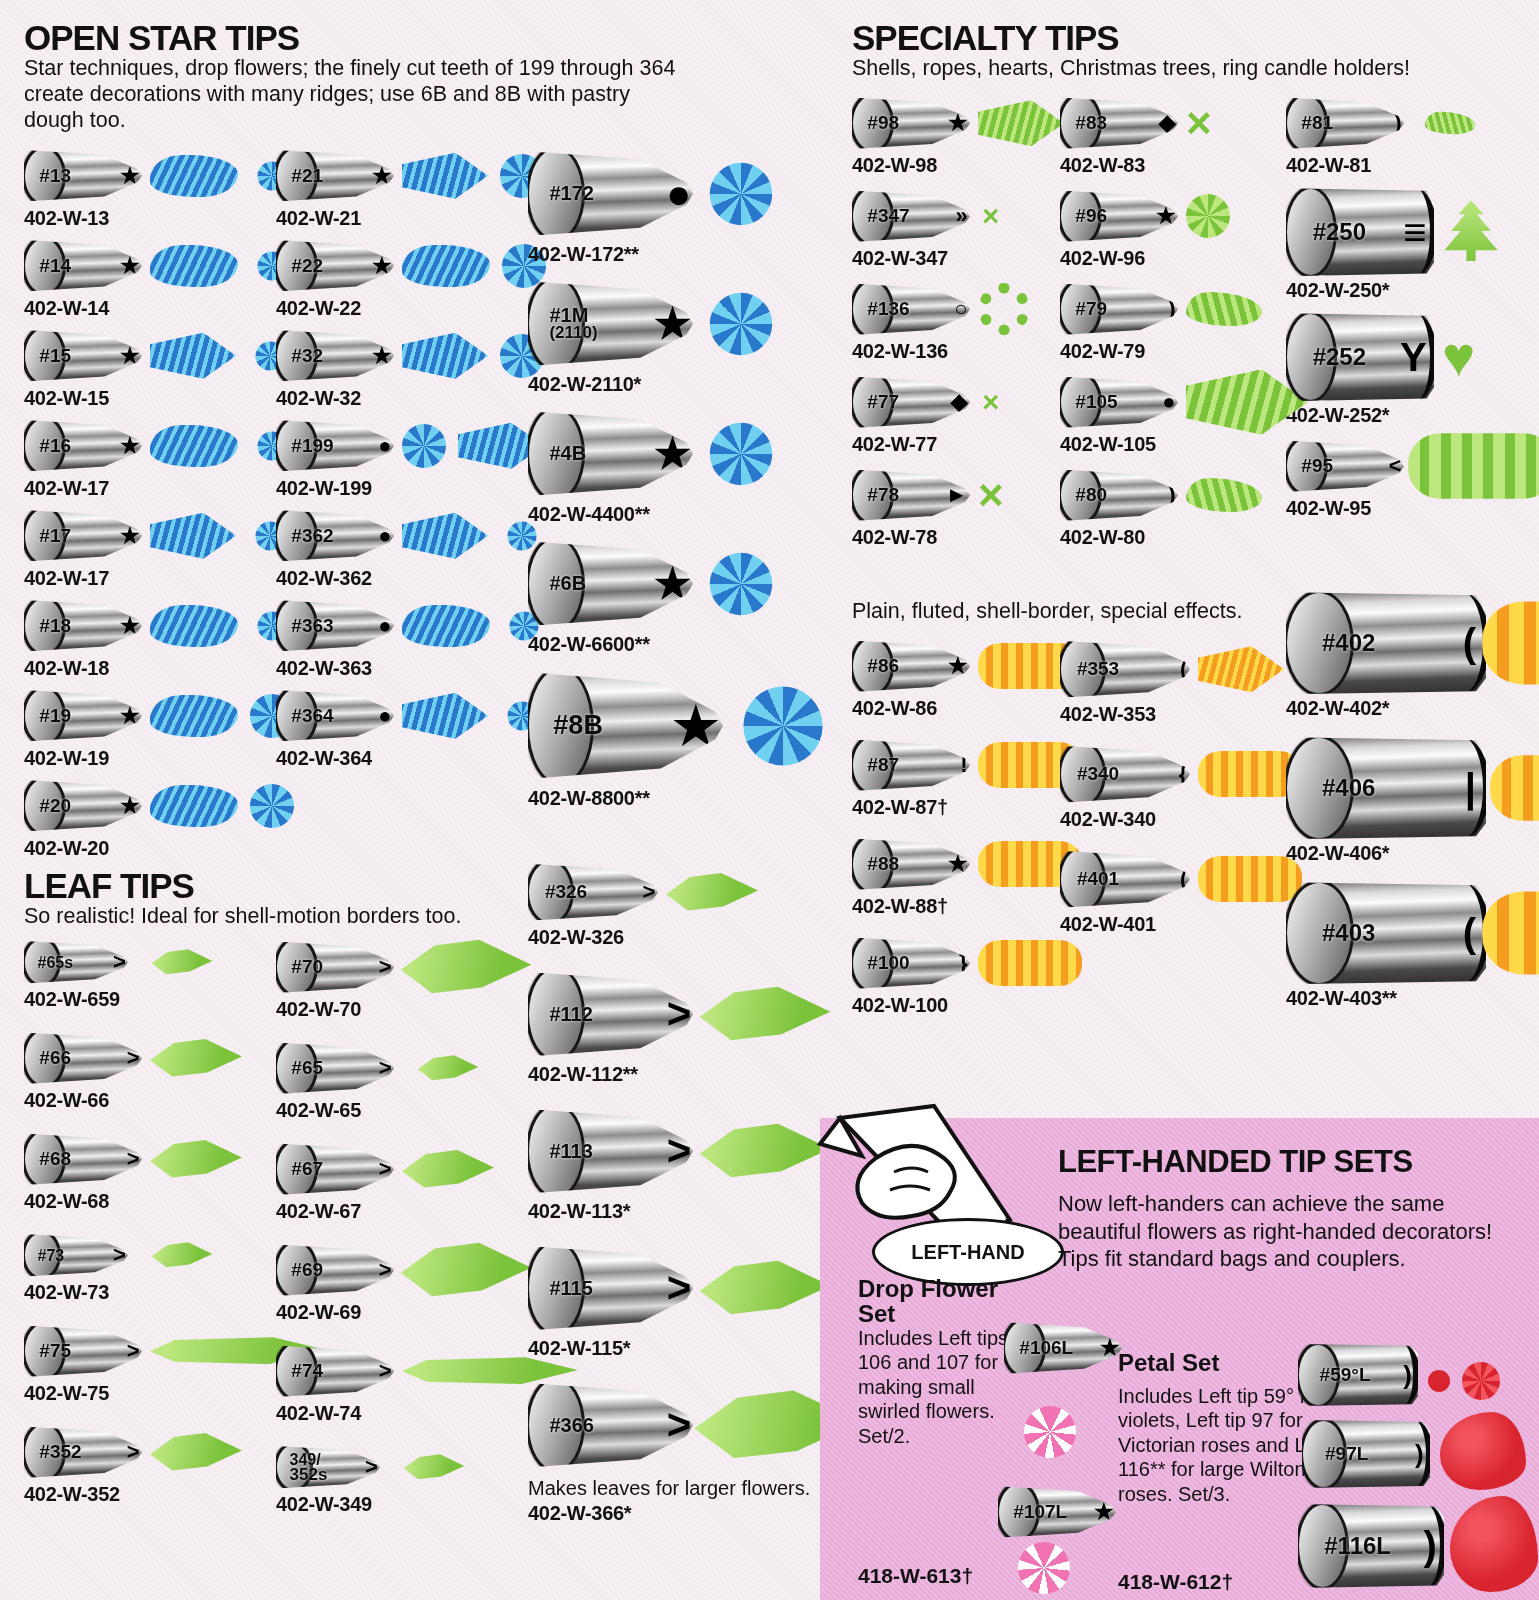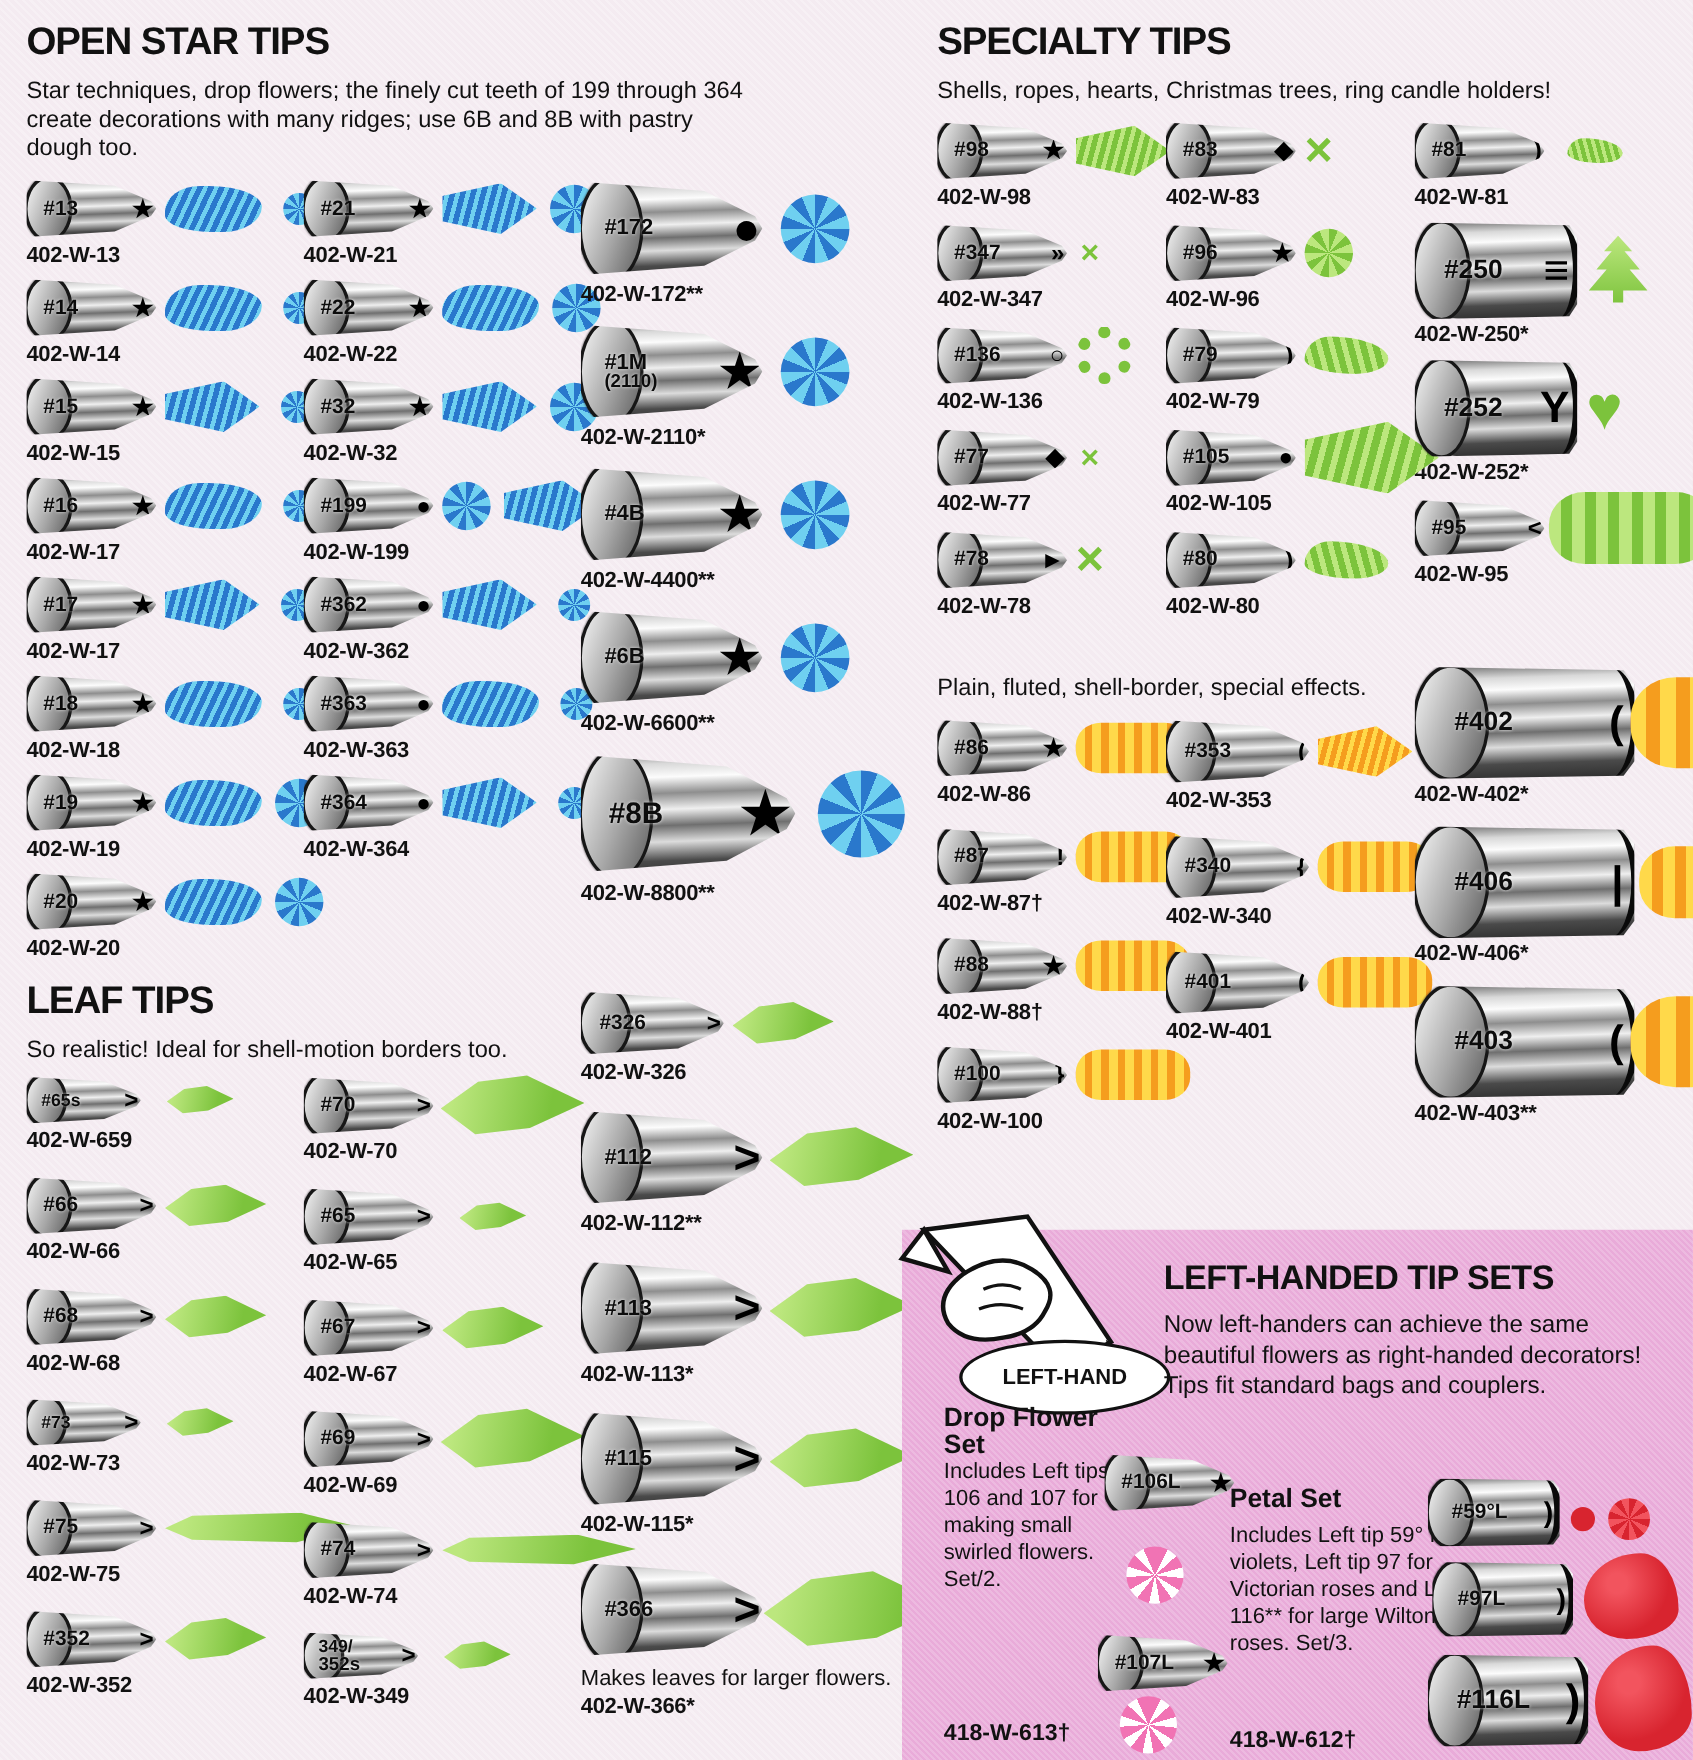--- a/index.html
+++ b/index.html
@@ -10,21 +10,21 @@
     --red1:#d8242f; --red2:#f2545e;
     --pink1:#f173b4; --pink2:#ffe3f2;
     --pinkbox:#e9abd9;
   }
   *{box-sizing:border-box;margin:0;padding:0}
   body{background:#ddd;font-family:"Liberation Sans",sans-serif;color:var(--ink)}
   .page{position:relative;width:1539px;height:1600px;background:var(--bg);overflow:hidden;
         background-image:repeating-linear-gradient(45deg,rgba(255,255,255,.25) 0 2px,transparent 2px 5px)}
   .section{position:absolute}
   .sec-title{font-size:35px;font-weight:800;letter-spacing:-1px;line-height:1}
-  .sec-desc{font-size:21.5px;line-height:1.22;margin-top:14px;font-weight:500}
+  .sec-desc{font-size:21.5px;line-height:1.22;margin-top:0;font-weight:500}
   .grid{display:flex;margin-top:14px;align-items:flex-start}
   .tipcol{display:flex;flex-direction:column}
   .item{display:flex;flex-direction:column}
   .tiprow{display:flex;align-items:center;gap:8px}
   .code{font-size:20px;font-weight:800;margin-top:3px;letter-spacing:-0.3px}
   .note{font-size:20px;line-height:1.1;margin-top:6px}
 
   
   .tip{position:relative;display:flex;align-items:center;flex:none;
        background:linear-gradient(178deg,#6b6b6b,#d9d9d9 12%,#fcfcfc 22%,#8e8e8e 34%,#efefef 46%,#6f6f6f 58%,#dcdcdc 70%,#4a4a4a 84%,#2b2b2b);
@@ -116,21 +116,21 @@
   .grid-ruffle .tipcol:nth-child(3){width:252px;margin-top:-46px}
   .grid-leaf .item{margin-bottom:19px}
   .grid-leaf .tipcol{width:252px}
   .grid-leaf .tipcol:nth-child(3){width:300px;margin-top:-78px}
 
   
   #sec-open-star{left:24px;top:20px;width:800px}
   #sec-open-star .sec-desc{width:660px}
   #sec-specialty{left:852px;top:20px;width:687px}
   #sec-ruffle{left:852px;top:598px;width:687px}
-  #sec-leaf{left:24px;top:892px;width:800px}
+  #sec-leaf{left:24px;top:868px;width:800px}
   #sec-leaf .grid{margin-top:10px}
 
   
   #sec-left-handed{left:820px;top:1118px;width:719px;height:482px;background:var(--pinkbox);
       background-image:repeating-linear-gradient(45deg,rgba(255,255,255,.18) 0 2px,transparent 2px 4px)}
   .lh-title{position:absolute;left:238px;top:26px;font-size:31px;font-weight:800;letter-spacing:-0.5px}
   .lh-intro{position:absolute;left:238px;top:72px;width:466px;font-size:22px;line-height:1.25;font-weight:500}
   .lh-badge{position:absolute;left:52px;top:100px;width:192px;height:68px;background:#fff;border:3px solid #111;
       border-radius:50%;display:flex;align-items:center;justify-content:center;font-size:20px;font-weight:700}
   .lh-hand{position:absolute;left:-10px;top:-16px}

